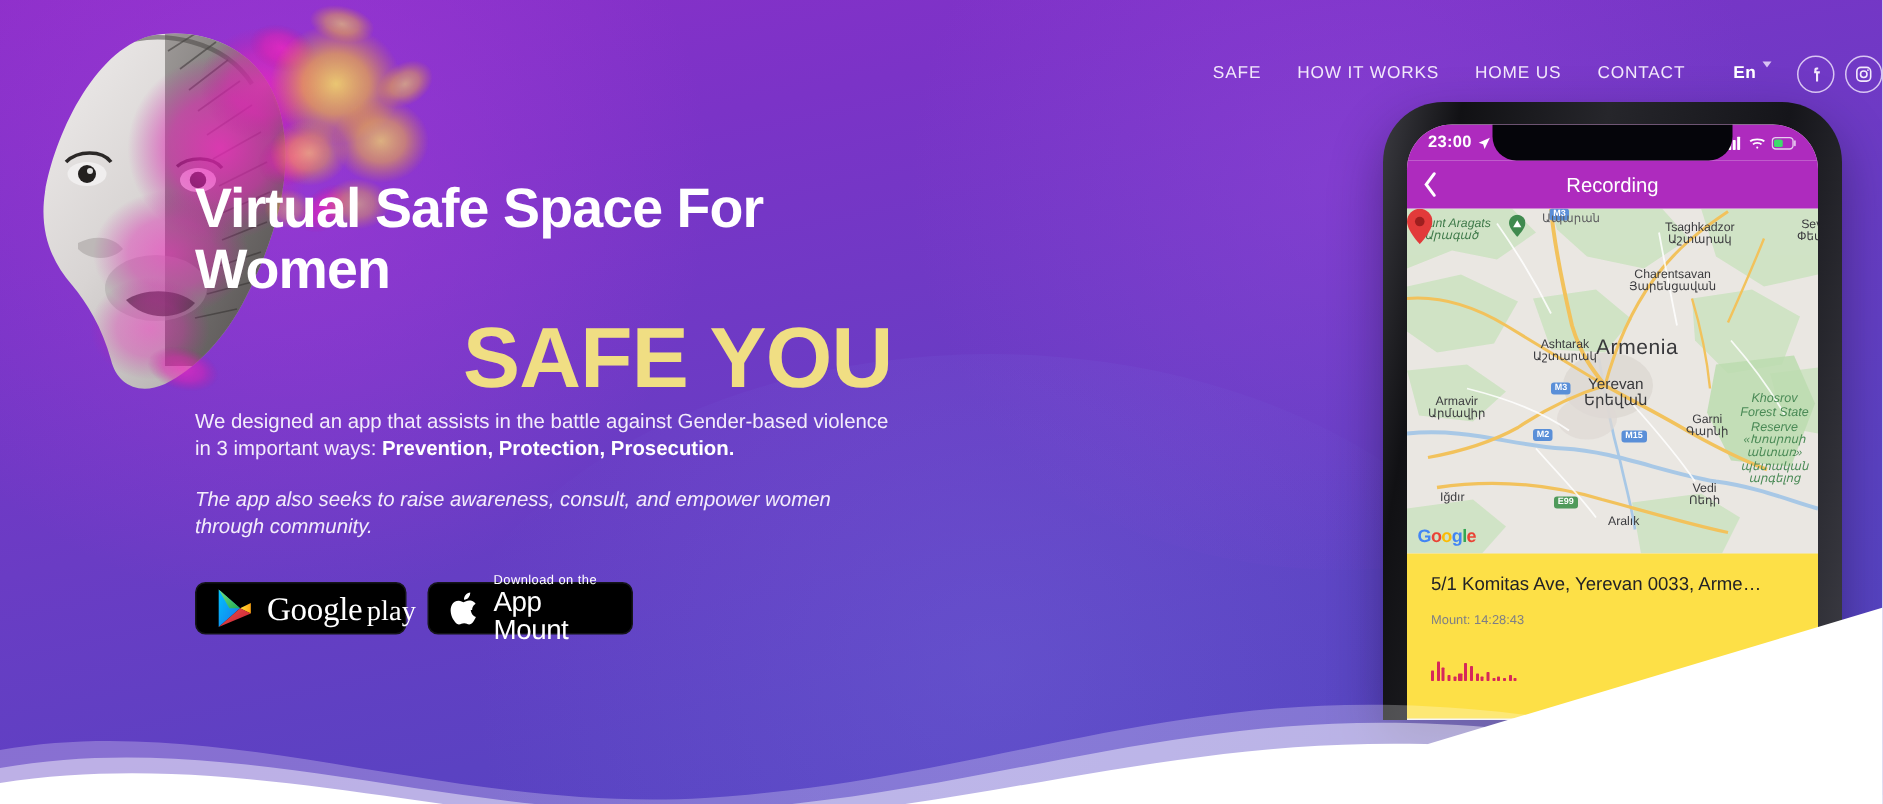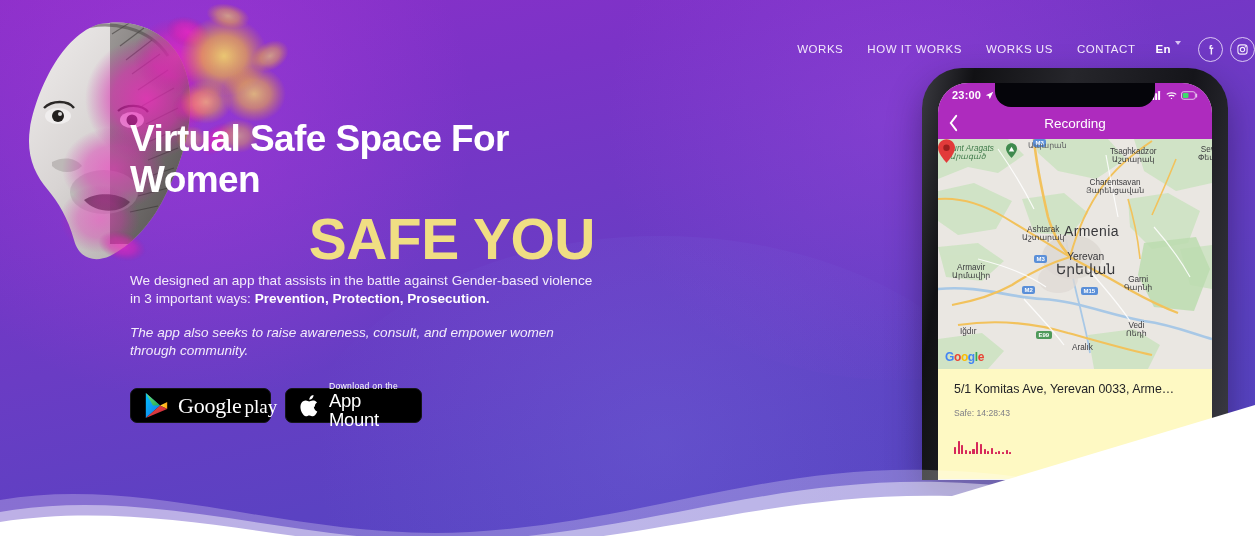--- a/index.html
+++ b/index.html
@@ -46,21 +46,21 @@
     font-size: 11.5px;
     letter-spacing: .55px;
     text-decoration: none;
     padding: 0 12px;
     white-space: nowrap;
     cursor: pointer;
     font-weight: 400;
   }
   .lang-wrap {
     display: flex; align-items: flex-start; gap: 4px;
-    margin-left: 8px; margin-right: 10px;
+    margin-left: 20px; margin-right: 10px;
     cursor: pointer;
   }
   .lang-label {
     color: #ffffff; font-size: 11.5px; font-weight: 700; letter-spacing: .4px;
   }
   .lang-caret {
     width: 0; height: 0;
     border-left: 3px solid transparent;
     border-right: 3px solid transparent;
     border-top: 4px solid rgba(235,220,250,.85);
@@ -256,21 +256,21 @@
   #gmaps-logo span:nth-child(1){color:#4285f4}
   #gmaps-logo span:nth-child(2){color:#ea4335}
   #gmaps-logo span:nth-child(3){color:#fbbc05}
   #gmaps-logo span:nth-child(4){color:#4285f4}
   #gmaps-logo span:nth-child(5){color:#34a853}
   #gmaps-logo span:nth-child(6){color:#ea4335}
 
   
   #info {
     position: relative;
-    background: #fef9c3;
+    background: #fde047;
     padding: 13px 16px 0 16px;
     height: 110px;
   }
   #addr {
     color: #222226; font-size: 12.4px; line-height: 1.2;
     white-space: nowrap; overflow: hidden;
   }
   #rec-time {
     margin-top: 11px;
     color: #7e7e86; font-size: 8.6px;
@@ -388,23 +388,23 @@
     <ellipse cx="214" cy="108" rx="26" ry="22" fill="url(#inkY)" opacity=".6"></ellipse>
     <ellipse cx="246" cy="142" rx="22" ry="17" fill="url(#inkY)" opacity=".5"></ellipse>
     <ellipse cx="200" cy="145" rx="16" ry="13" fill="url(#inkY)" opacity=".42"></ellipse>
     <g fill="url(#inkY)" opacity=".6">
       <ellipse cx="278" cy="62" rx="20" ry="14" transform="rotate(-30 278 62)"></ellipse>
       <ellipse cx="236" cy="22" rx="22" ry="12" transform="rotate(12 236 22)"></ellipse>
     </g>
   </svg>
 
   <nav id="topnav">
-    <a class="nav-link">WORKS</a>
+    <a class="nav-link">SAFE</a>
     <a class="nav-link">HOW IT WORKS</a>
-    <a class="nav-link">WORKS US</a>
+    <a class="nav-link">HOME US</a>
     <a class="nav-link">CONTACT</a>
 
     <div class="lang-wrap">
       <span class="lang-label">En</span>
       <span class="lang-caret"></span>
     </div>
 
     <div class="soc">
       <svg width="13" height="13" viewBox="0 0 24 24" fill="#f3e9fc">
         <path d="M15.1 8.3h-2.2V6.9c0-.6.4-.8.7-.8h1.4V3.6h-2c-2.2 0-2.7 1.6-2.7 2.7v2H10v2.6h2.3V21h2.6v-10h2l.2-2.7z"></path>
@@ -591,54 +591,58 @@
 
         <div class="mlabel dark" style="left:84px; top:86px;">
           <div>Ashtarak</div>
           <div class="arm">Աշտարակ</div>
         </div>
 
         <div class="mlabel big" style="left:126px; top:85px;">Armenia</div>
 
         <div class="mlabel city" style="left:118px; top:112px;">
           <div>Yerevan</div>
-          <div style="font-size:14px">Երեվան</div>
+          <div style="font-size:10px">Երեվան</div>
         </div>
 
         <div class="mlabel dark" style="left:14px; top:124px;">
           <div>Armavir</div>
           <div class="arm">Արմավիր</div>
         </div>
 
         <div class="mlabel dark" style="left:186px; top:136px;">
           <div>Garni</div>
           <div class="arm">Գարնի</div>
         </div>
 
+        <div class="mlabel park" style="left:218px; top:122px; width:54px; white-space:normal;">
+          <div>Khosrov Forest State Reserve</div>
+          <div class="arm">«Խոսրոսի անտառ» պետական արգելոց</div>
+        </div>
 
         <div class="mlabel dark" style="left:22px; top:188px;">Iğdır</div>
 
         <div class="mlabel dark" style="left:188px; top:182px;">
           <div>Vedi</div>
           <div class="arm">Ոեդի</div>
         </div>
 
         <div class="mlabel dark" style="left:134px; top:204px;">Aralık</div>
 
         <svg id="pin" viewBox="0 0 18 25">
           <path d="M9 0 C13.9 0 18 4.1 18 9 C18 15.5 9 25 9 25 C9 25 0 15.5 0 9 C0 4.1 4.1 0 9 0 Z" fill="#e23a3a"></path>
           <circle cx="9" cy="9" r="3.4" fill="#9e1f1f"></circle>
         </svg>
 
         <div id="gmaps-logo"><span>G</span><span>o</span><span>o</span><span>g</span><span>l</span><span>e</span></div>
       </div>
 
       <div id="info">
         <div id="addr">5/1 Komitas Ave, Yerevan 0033, Arme…</div>
-        <div id="rec-time">Safe: 14:28:43</div>
+        <div id="rec-time">Mount: 14:28:43</div>
         <div id="wave">
             <div class="wbar" style="height: 7px; background: rgb(214, 40, 90);"></div>
             <div class="wbar" style="height: 13px; background: rgb(214, 40, 90);"></div>
             <div class="wbar" style="height: 9px; background: rgb(214, 40, 90);"></div>
             <div class="wbar" style="height: 4px; background: rgb(214, 40, 90);"></div>
             <div class="wbar" style="height: 3px; background: rgb(214, 40, 90);"></div>
             <div class="wbar" style="height: 5px; background: rgb(214, 40, 90);"></div>
             <div class="wbar" style="height: 12px; background: rgb(214, 40, 90);"></div>
             <div class="wbar" style="height: 10px; background: rgb(214, 40, 90);"></div>
             <div class="wbar" style="height: 5px; background: rgb(214, 40, 90);"></div>

